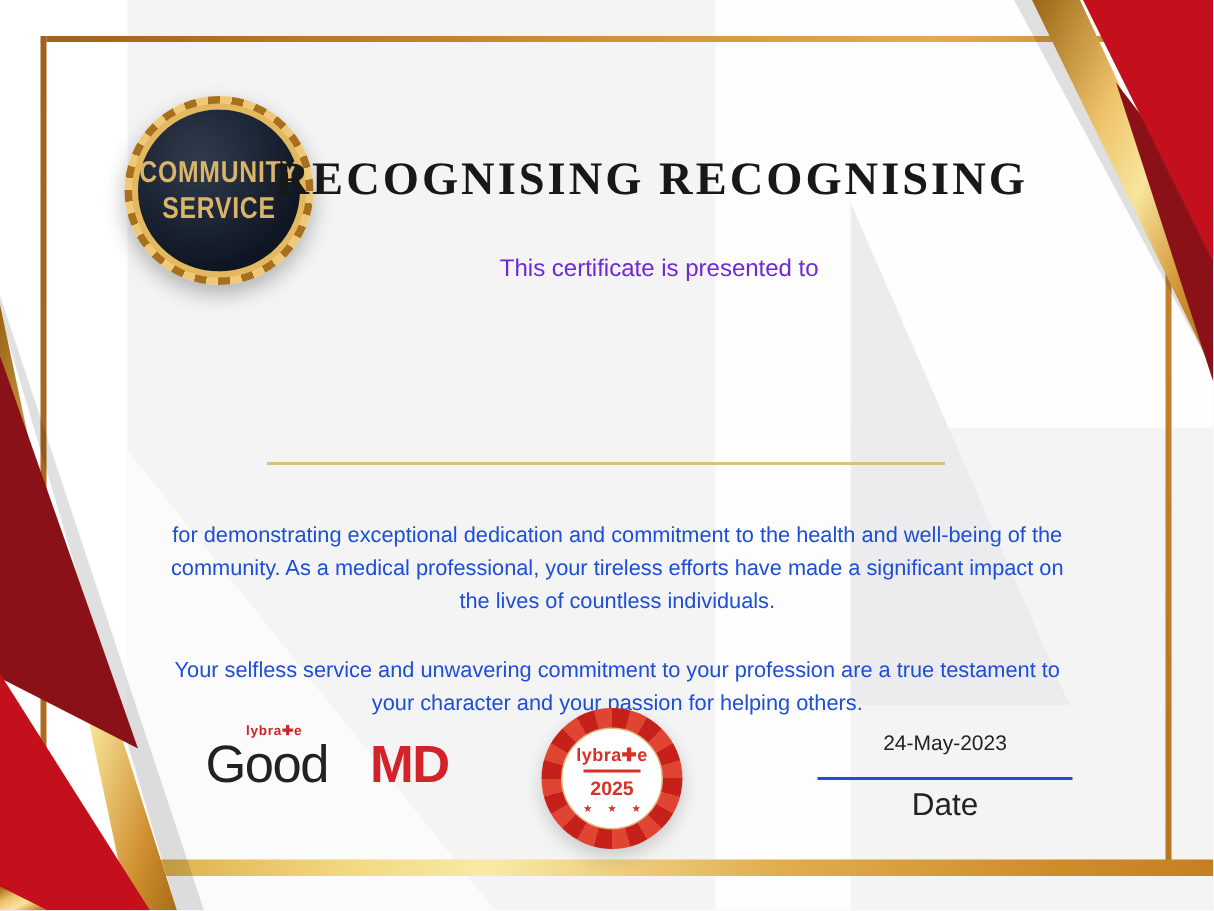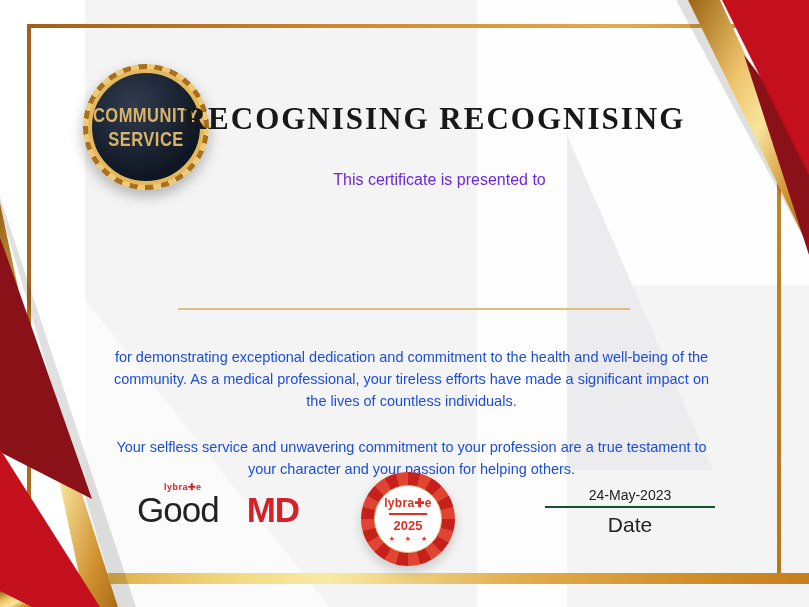--- a/index.html
+++ b/index.html
@@ -55,22 +55,22 @@
      background:repeating-conic-gradient(#c6201a 0deg 15deg,#e04433 15deg 30deg);
      box-shadow:0 5px 12px rgba(0,0,0,.18);}
   .seal-inner{position:absolute;inset:13px;border-radius:50%;background:#ffffff;
      border:1px solid #dfb980;display:flex;flex-direction:column;align-items:center;
      justify-content:center;gap:2px;}
   .seal-brand{font-size:12px;font-weight:bold;color:#d93025;letter-spacing:.3px;}
   .seal-divider{width:38px;height:2px;background:#d93025;border:none;margin:1px 0;}
   .seal-year{font-size:13px;font-weight:bold;color:#d93025;}
   .seal-stars{font-size:7px;color:#d93025;letter-spacing:4px;margin-left:4px;}
   .date-block{position:absolute;left:545px;top:487px;width:170px;z-index:3;text-align:center;}
-  .date-value{display:block;font-size:14px;color:#222222;padding-bottom:3px;
-     border-bottom:2px solid #14532d;}
+  .date-value{display:block;font-size:14px;color:#222222;padding-bottom:15px;
+     border-bottom:2px solid #1d4ed8;}
   .date-label{display:block;font-size:21px;color:#222222;margin-top:5px;}
 </style>
 </head>
 <body>
 
 <div class="stage">
 
   <div class="panel white-left"></div>
   <div class="panel white-mid"></div>
   <div class="panel white-topright"></div>

